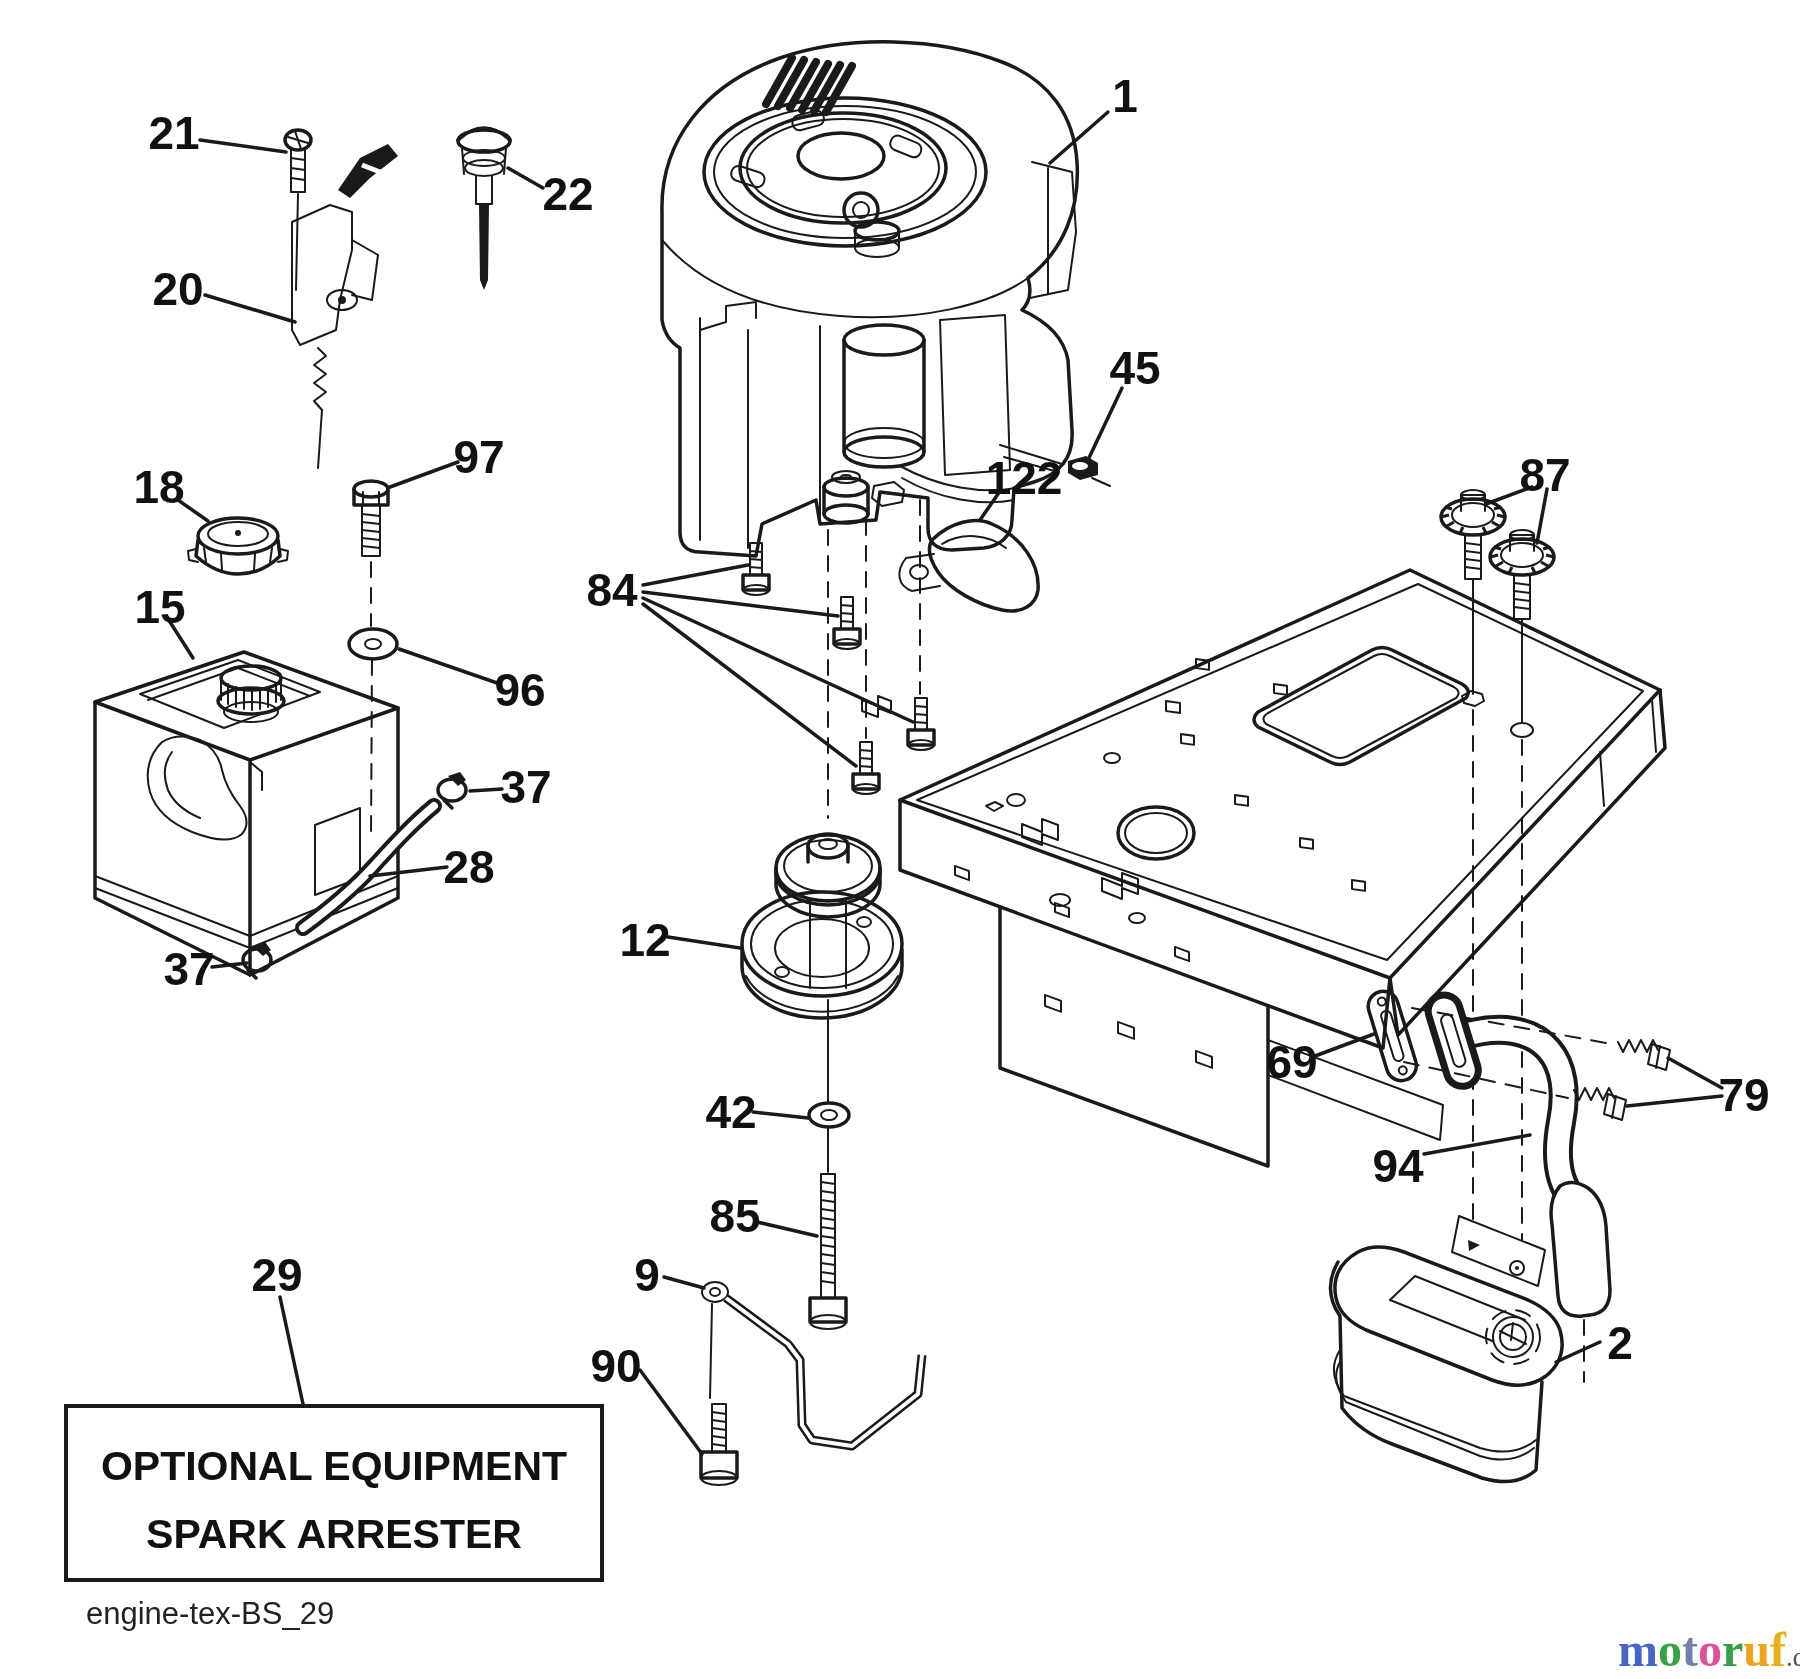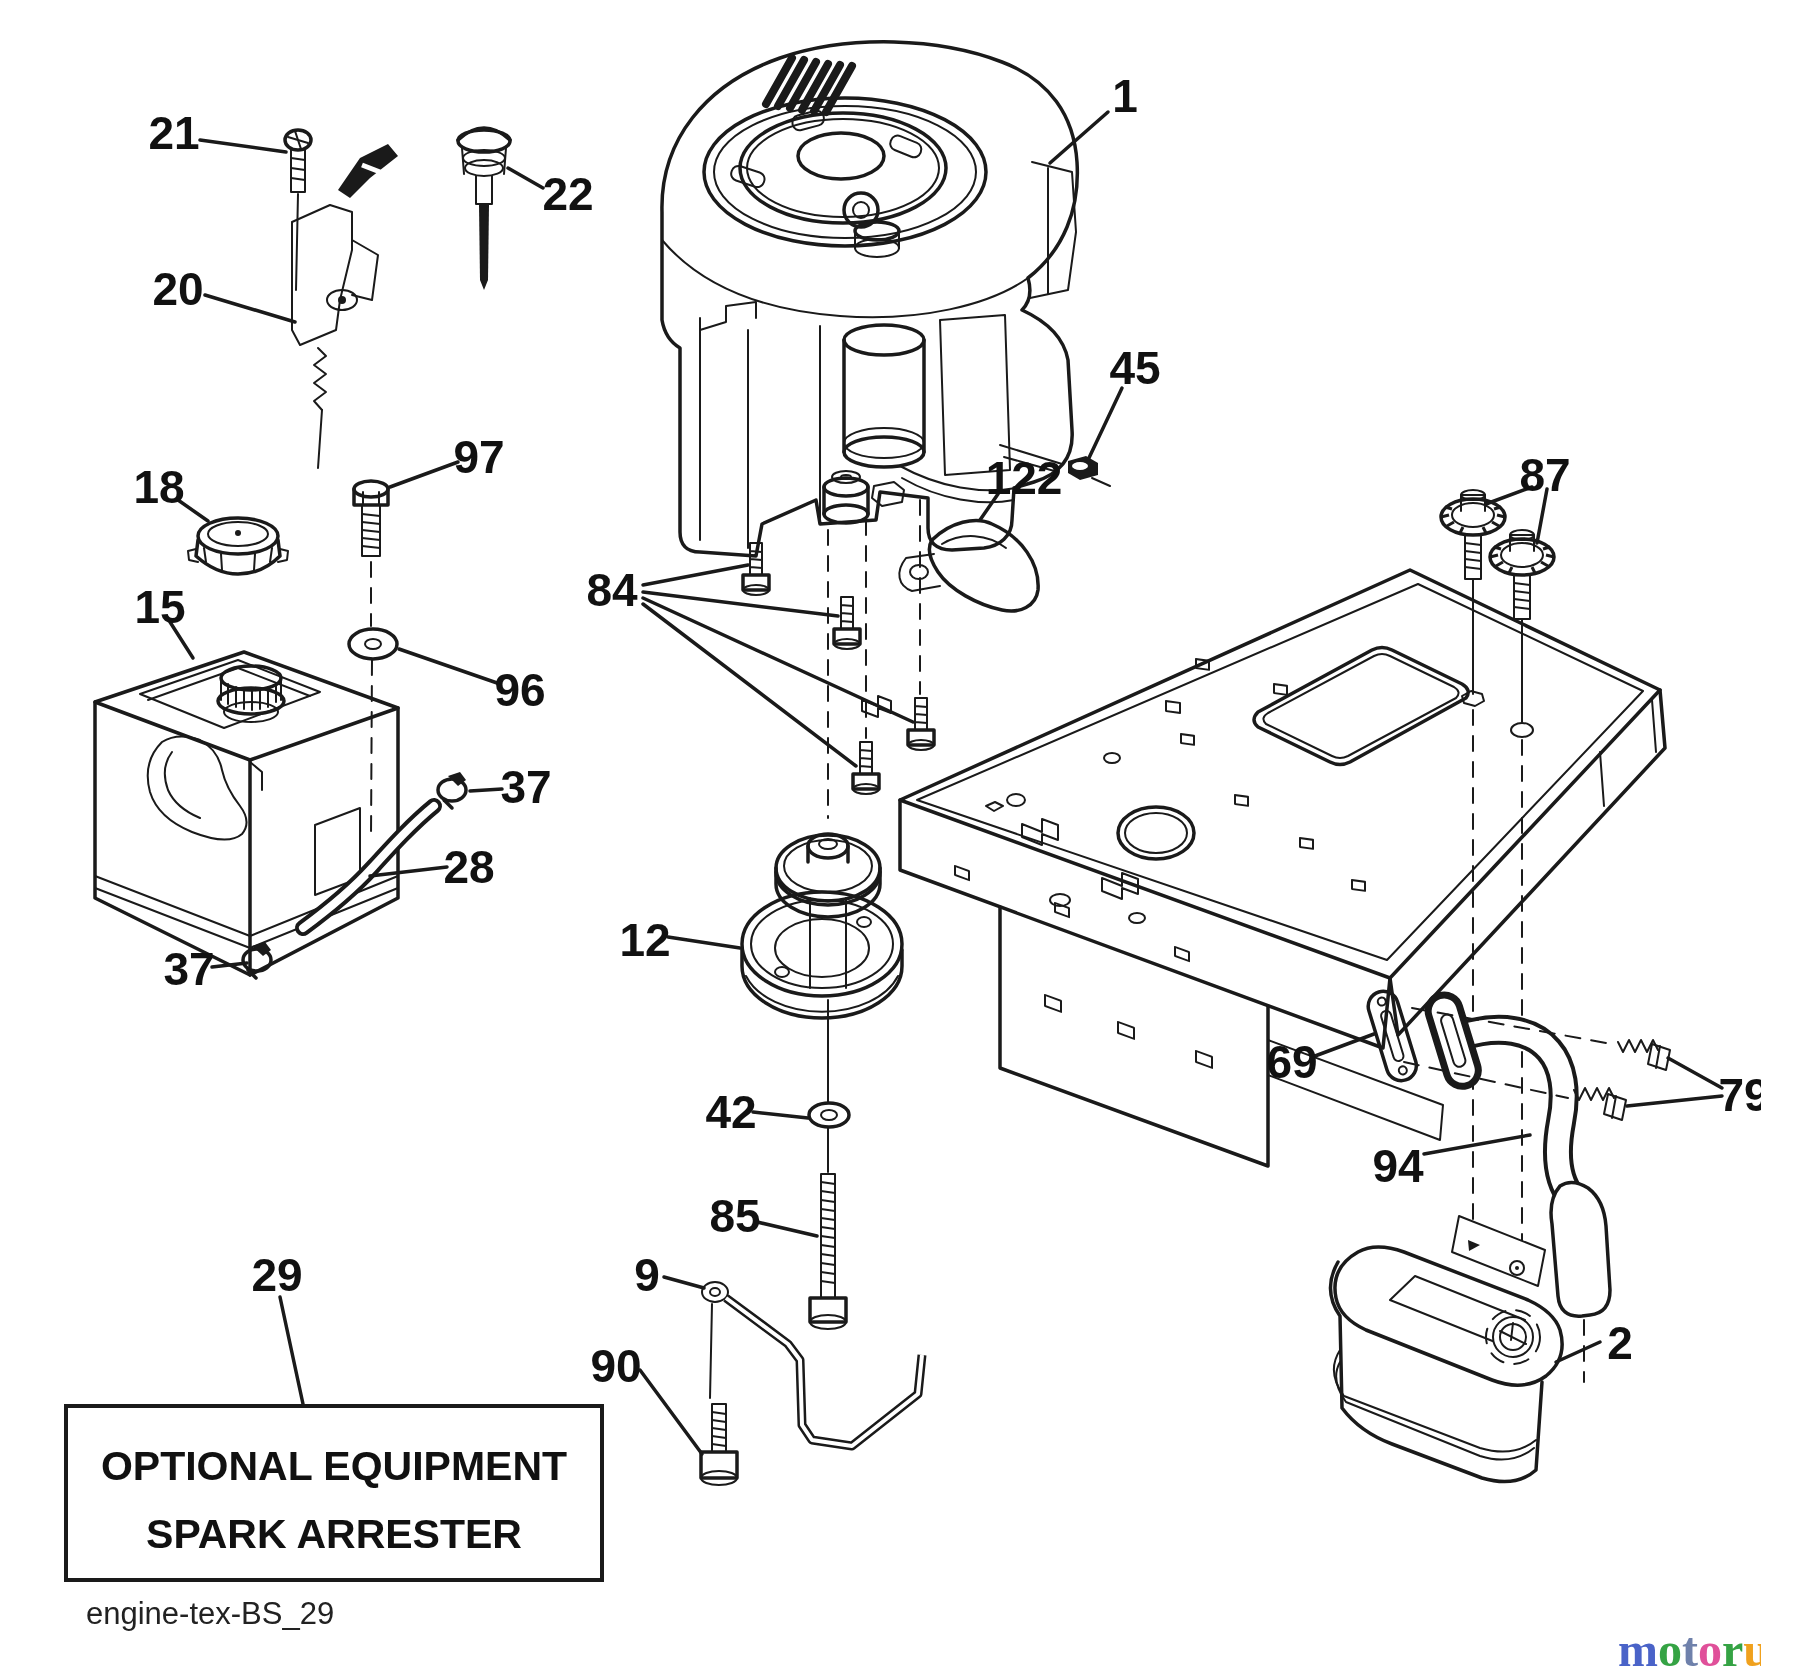--- a/index.html
+++ b/index.html
@@ -1,17 +1,17 @@
 <!DOCTYPE html>
 <html><head>
 <meta charset="utf-8">
 <style>
   html,body{margin:0;padding:0;background:#fff;}
   #stage{position:relative;width:1761px;height:1679px;background:#fff;overflow:hidden;
-         font-family:"Liberation Sans", sans-serif;}
+         font-family:"Liberation Sans", sans-serif;padding-left:40px;}
   svg{position:absolute;left:0;top:0;}
   .s2{fill:none;stroke:#1a1a1a;stroke-width:2;stroke-linecap:round;stroke-linejoin:round}
   .s3{fill:none;stroke:#1a1a1a;stroke-width:3.5;stroke-linecap:round;stroke-linejoin:round}
   .f{fill:#1a1a1a;stroke:none}
   .wf{fill:#fff;stroke:#1a1a1a;stroke-width:3.5;stroke-linejoin:round}
   .wf2{fill:#fff;stroke:#1a1a1a;stroke-width:2;stroke-linejoin:round}
   .dsh{stroke-dasharray:15 11}
   .lbl{font:700 46px "Liberation Sans","DejaVu Sans",sans-serif;fill:#111;}
   .boxlbl{font:700 41px "Liberation Sans","DejaVu Sans",sans-serif;fill:#111;}
   .code{font:400 31px "Liberation Sans","DejaVu Sans",sans-serif;fill:#222;}

